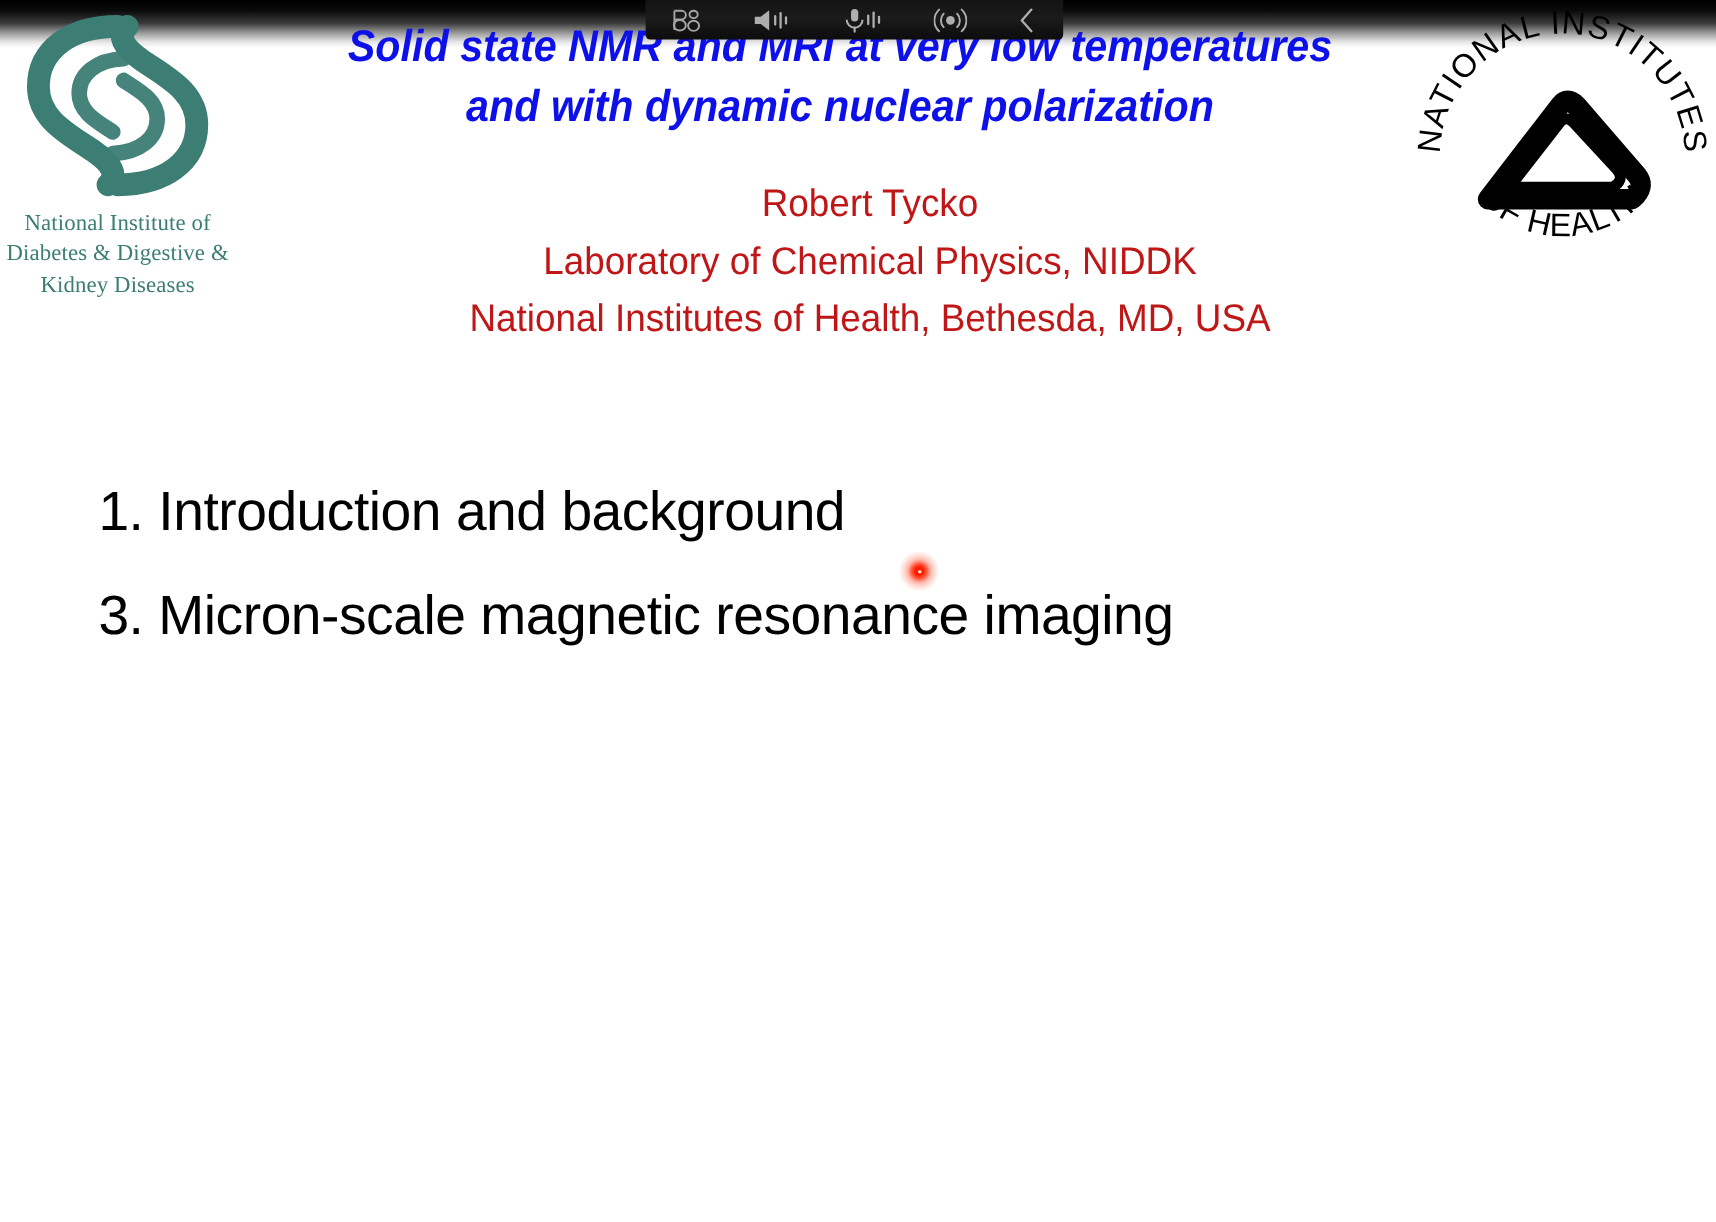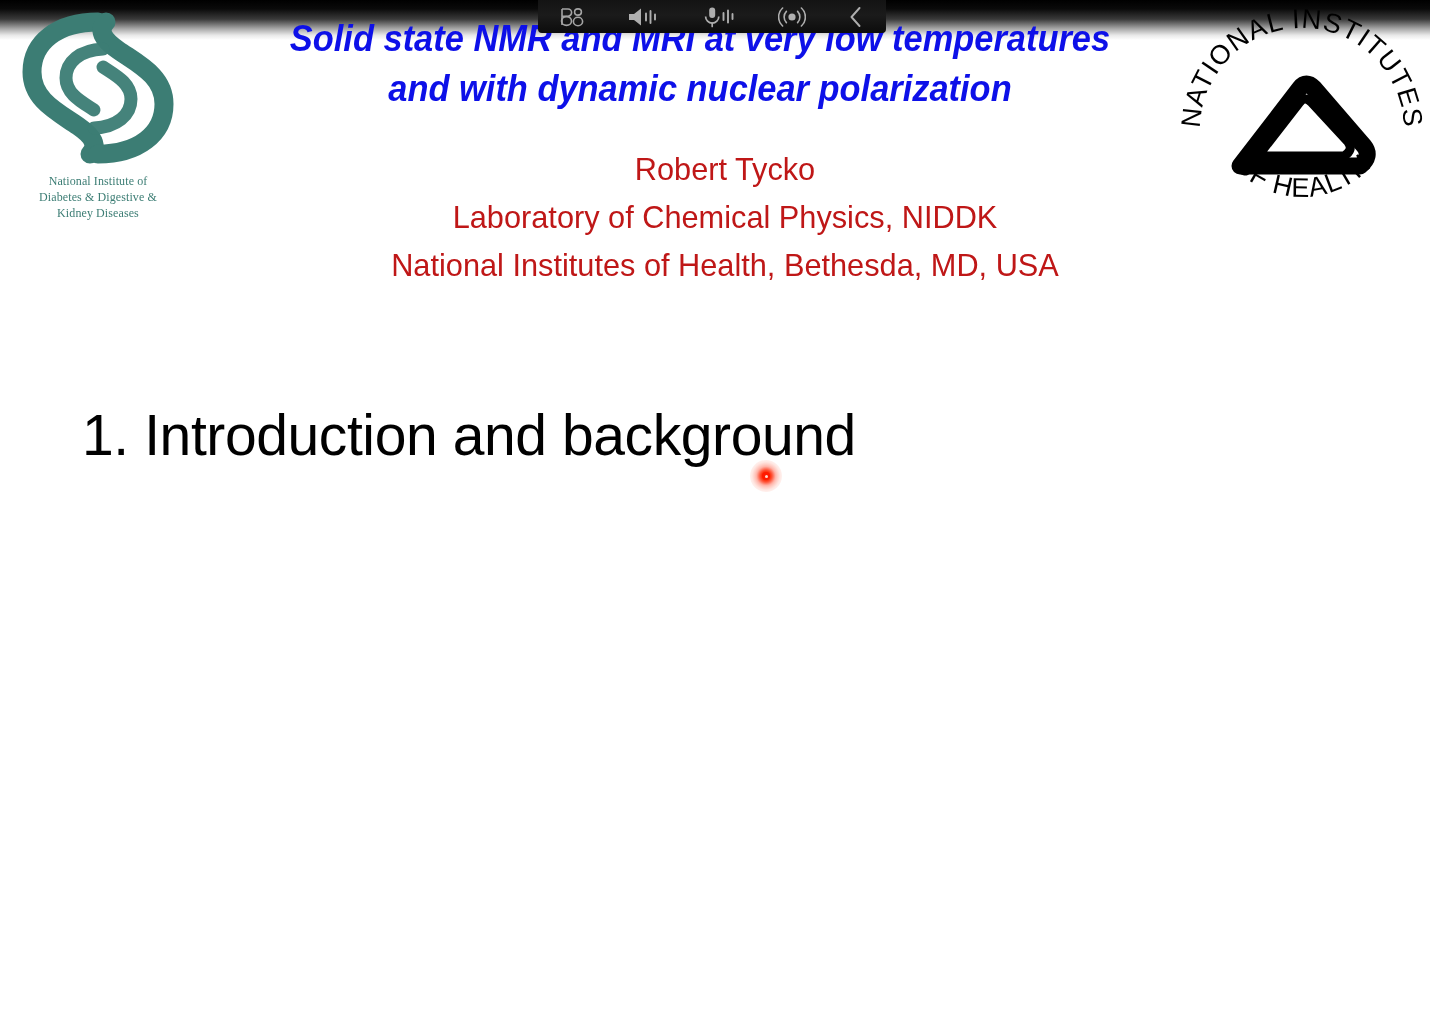--- a/index.html
+++ b/index.html
@@ -72,21 +72,21 @@
     height: 244px;
     z-index: 8;
   }
   #niddk-mark { position: absolute; left: 6px; top: 0px; width: 184px; height: 168px; }
   #niddk-text {
     position: absolute;
     left: 0px; top: 170px;
     width: 196px;
     text-align: center;
     font-family: "Liberation Serif", serif;
-    font-size: 12px;
+    font-size: 19px;
     line-height: 1.33;
     color: #3c7d74;
     letter-spacing: .1px;
   }
 
   
   #nih-logo {
     position: absolute;
     right: 6px;
     top: 4px;
@@ -133,21 +133,21 @@
 
   
   #agenda {
     position: absolute;
     left: 82px;
     top: 392px;
     width: 1320px;
     z-index: 10;
     color: #000000;
     font-family: "Liberation Sans", sans-serif;
-    font-size: 57px;
+    font-size: 46px;
     line-height: 1.52;
     font-weight: 400;
     letter-spacing: -0.4px;
   }
   .agenda-item { display: block; margin-bottom: 16px; }
   .agenda-item:last-child { margin-bottom: 0; }
 
   
   #laser-pointer {
     position: absolute;
@@ -232,20 +232,21 @@
   </div>
 
   <div id="byline">
     <span class="bline">Robert Tycko</span>
     <span class="bline">Laboratory of Chemical Physics, NIDDK</span>
     <span class="bline">National Institutes of Health, Bethesda, MD, USA</span>
   </div>
 
   <div id="agenda">
     <span class="agenda-item">1. Introduction and background</span>
+    <span class="agenda-item">3. Micron-scale magnetic resonance imaging</span>
   </div>
 
   <div id="laser-pointer">
     <div id="laser-core"></div>
   </div>
 
   <div id="top-fade"></div>
 
   <div id="bo-toolbar">
 

